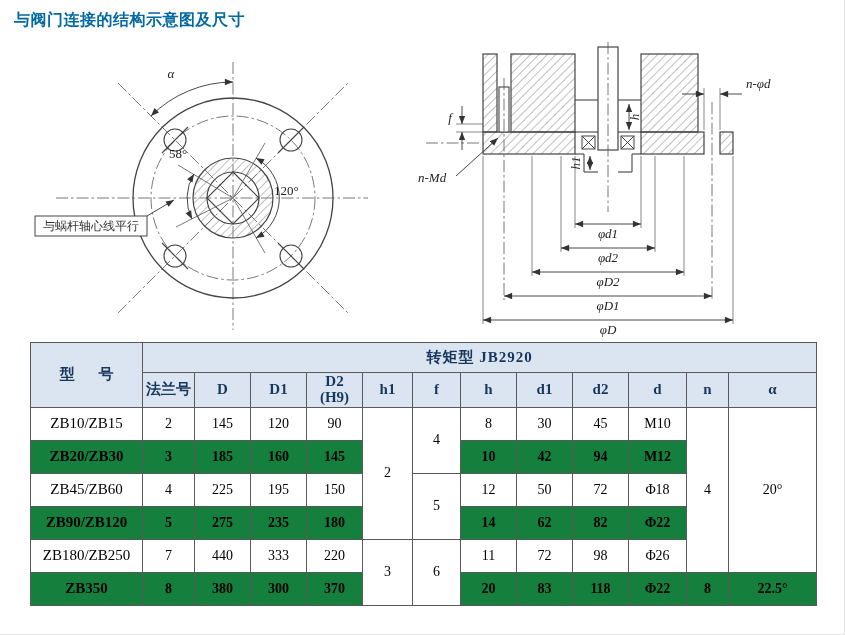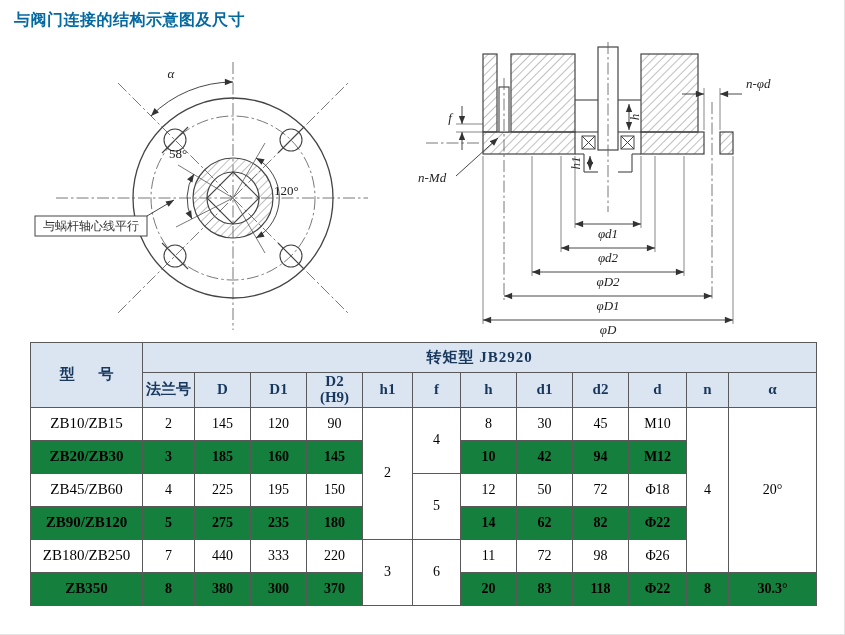--- a/index.html
+++ b/index.html
@@ -315,16 +315,16 @@
       <td class="model">ZB350</td>
       <td>8</td>
       <td>380</td>
       <td>300</td>
       <td>370</td>
       <td>20</td>
       <td>83</td>
       <td>118</td>
       <td>Φ22</td>
       <td>8</td>
-      <td>30.3°</td>
+      <td>22.5°</td>
     </tr>
   </tbody>
 </table>
 
 </body></html>

